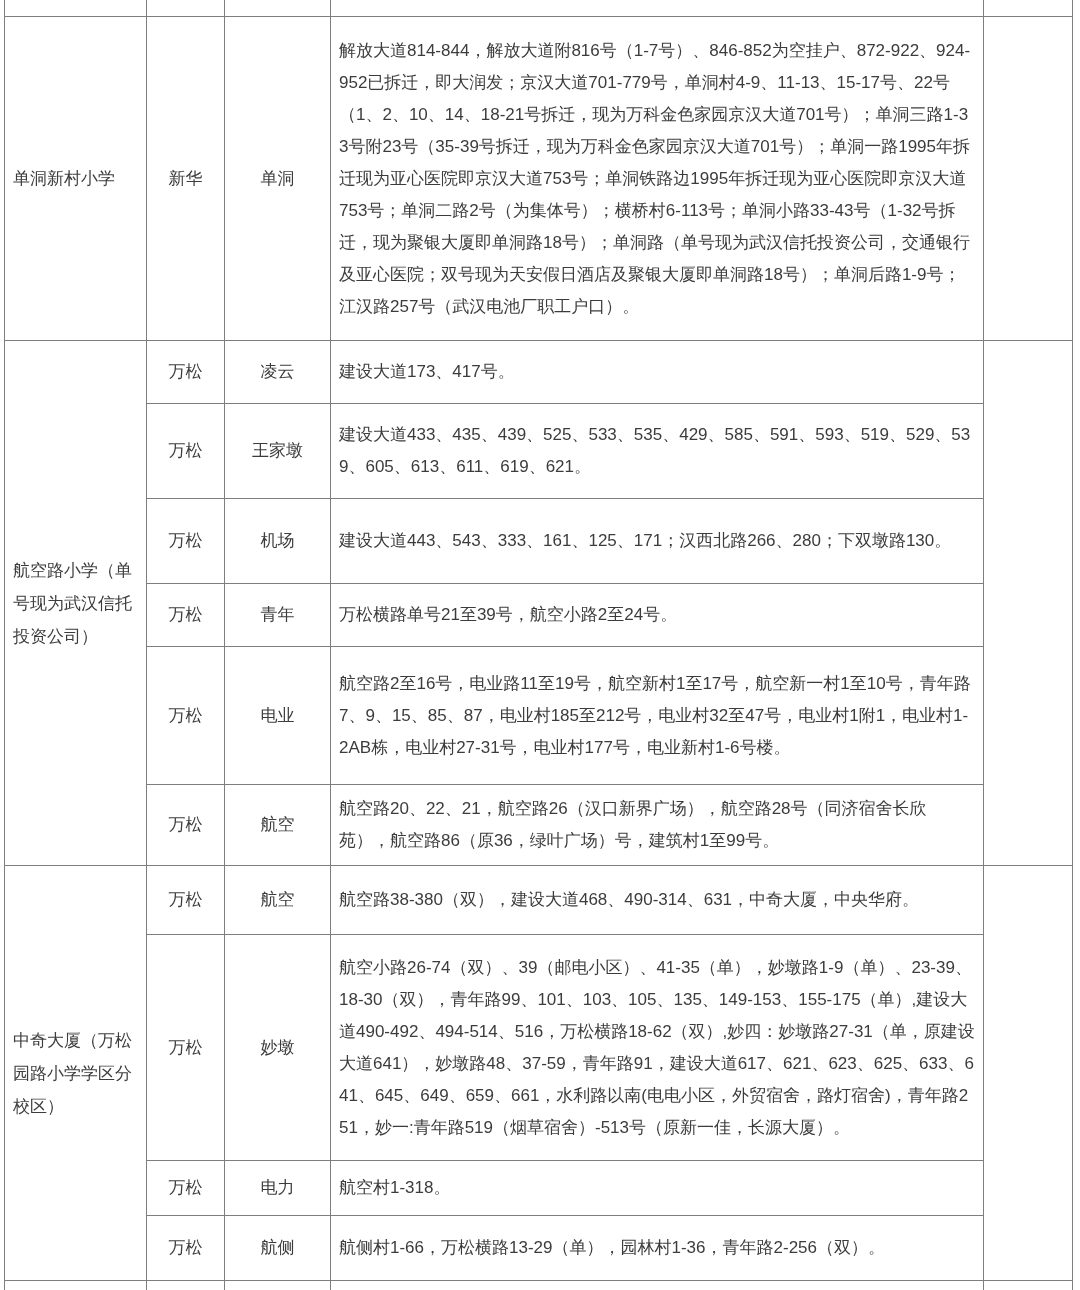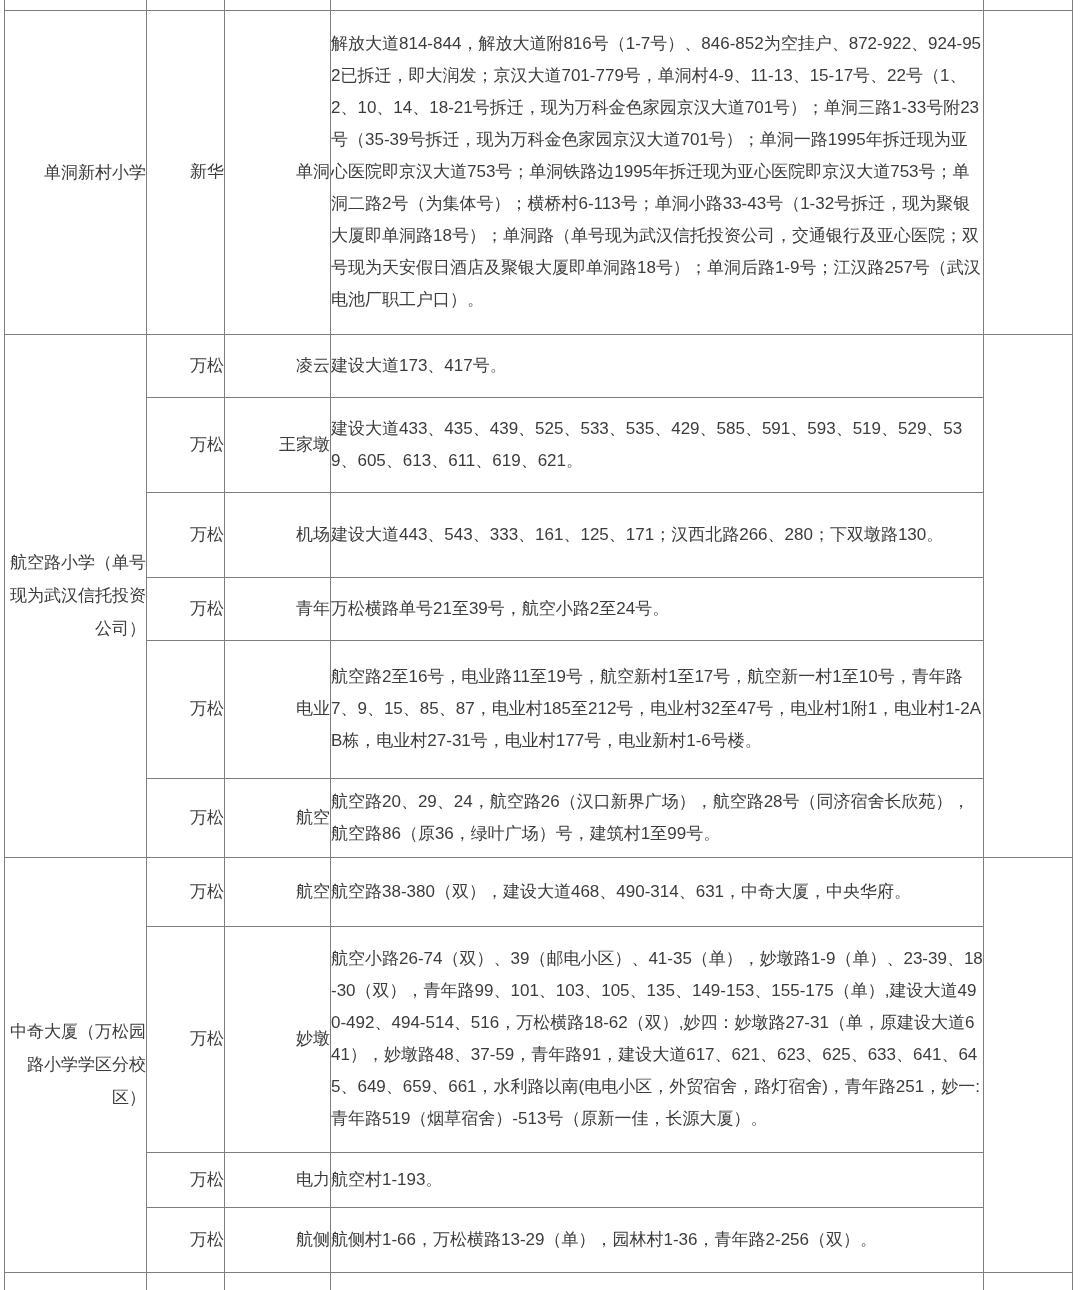--- a/index.html
+++ b/index.html
@@ -19,32 +19,32 @@
     position: absolute;
     left: 4px; top: 0;
     width: 1068px;
     border-collapse: collapse;
     table-layout: fixed;
   }
   table.district td {
     border: 1px solid #7e7e7e;
     font-size: 17px;
     vertical-align: middle;
-    padding: 0;
+    padding: 8px;
     overflow: hidden;
     word-break: break-all;
     margin-left: 6px;
   }
   td.col-school {
-    text-align: right;
+    text-align: left;
     line-height: 33px;
     padding: 0 8px;
   }
   td.col-street, td.col-community {
-    text-align: right;
+    text-align: center;
     line-height: 24px;
   }
   td.col-address {
     text-align: left;
     line-height: 32px;
     padding: 2px 10px 2px 5px;
   }
   td.col-note { background: #ffffff; }
   tr.partial-top td { border-top: none; }
   tr.partial-bottom td { border-bottom: none; }
@@ -99,38 +99,38 @@
           <td class="col-address">万松横路单号21至39号，航空小路2至24号。</td>
         </tr>
         <tr style="height: 138px;">
           <td class="col-street">万松</td>
           <td class="col-community">电业</td>
           <td class="col-address">航空路2至16号，电业路11至19号，航空新村1至17号，航空新一村1至10号，青年路7、9、15、85、87，电业村185至212号，电业村32至47号，电业村1附1，电业村1-2AB栋，电业村27-31号，电业村177号，电业新村1-6号楼。</td>
         </tr>
         <tr style="height: 79px;">
           <td class="col-street">万松</td>
           <td class="col-community">航空</td>
-          <td class="col-address">航空路20、29、24，航空路26（汉口新界广场），航空路28号（同济宿舍长欣苑），航空路86（原36，绿叶广场）号，建筑村1至99号。</td>
+          <td class="col-address">航空路20、22、21，航空路26（汉口新界广场），航空路28号（同济宿舍长欣苑），航空路86（原36，绿叶广场）号，建筑村1至99号。</td>
         </tr>
         <tr style="height: 69px;">
           <td class="col-school" rowspan="4">中奇大厦（万松园路小学学区分校区）</td>
           <td class="col-street">万松</td>
           <td class="col-community">航空</td>
           <td class="col-address">航空路38-380（双），建设大道468、490-314、631，中奇大厦，中央华府。</td>
           <td class="col-note" rowspan="4"></td>
         </tr>
         <tr style="height: 226px;">
           <td class="col-street">万松</td>
           <td class="col-community">妙墩</td>
           <td class="col-address">航空小路26-74（双）、39（邮电小区）、41-35（单），妙墩路1-9（单）、23-39、18-30（双），青年路99、101、103、105、135、149-153、155-175（单）,建设大道490-492、494-514、516，万松横路18-62（双）,妙四：妙墩路27-31（单，原建设大道641），妙墩路48、37-59，青年路91，建设大道617、621、623、625、633、641、645、649、659、661，水利路以南(电电小区，外贸宿舍，路灯宿舍)，青年路251，妙一:青年路519（烟草宿舍）-513号（原新一佳，长源大厦）。</td>
         </tr>
         <tr style="height: 55px;">
           <td class="col-street">万松</td>
           <td class="col-community">电力</td>
-          <td class="col-address">航空村1-193。</td>
+          <td class="col-address">航空村1-318。</td>
         </tr>
         <tr style="height: 65px;">
           <td class="col-street">万松</td>
           <td class="col-community">航侧</td>
           <td class="col-address">航侧村1-66，万松横路13-29（单），园林村1-36，青年路2-256（双）。</td>
         </tr>
         <tr class="partial-bottom" style="height: 30px;">
           <td class="col-school"></td>
           <td class="col-street"></td>
           <td class="col-community"></td>

